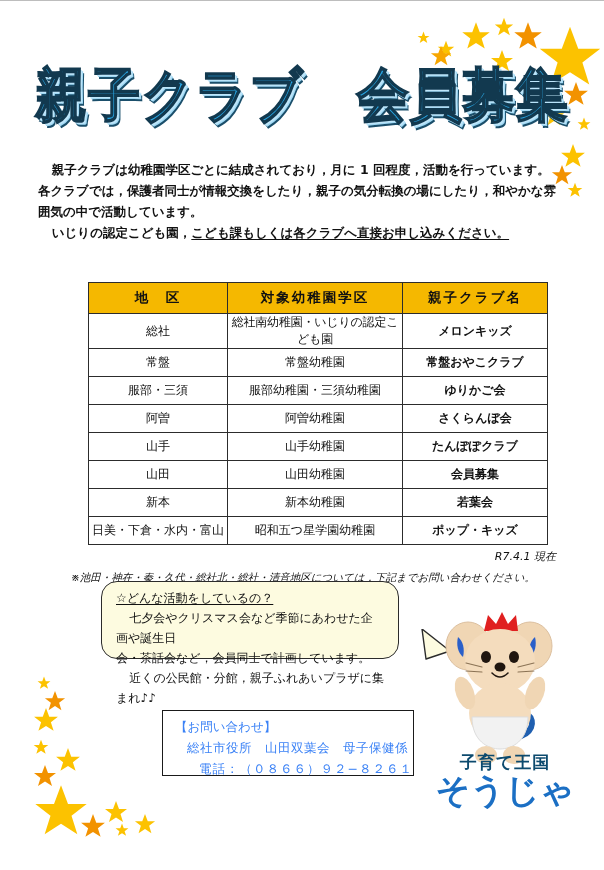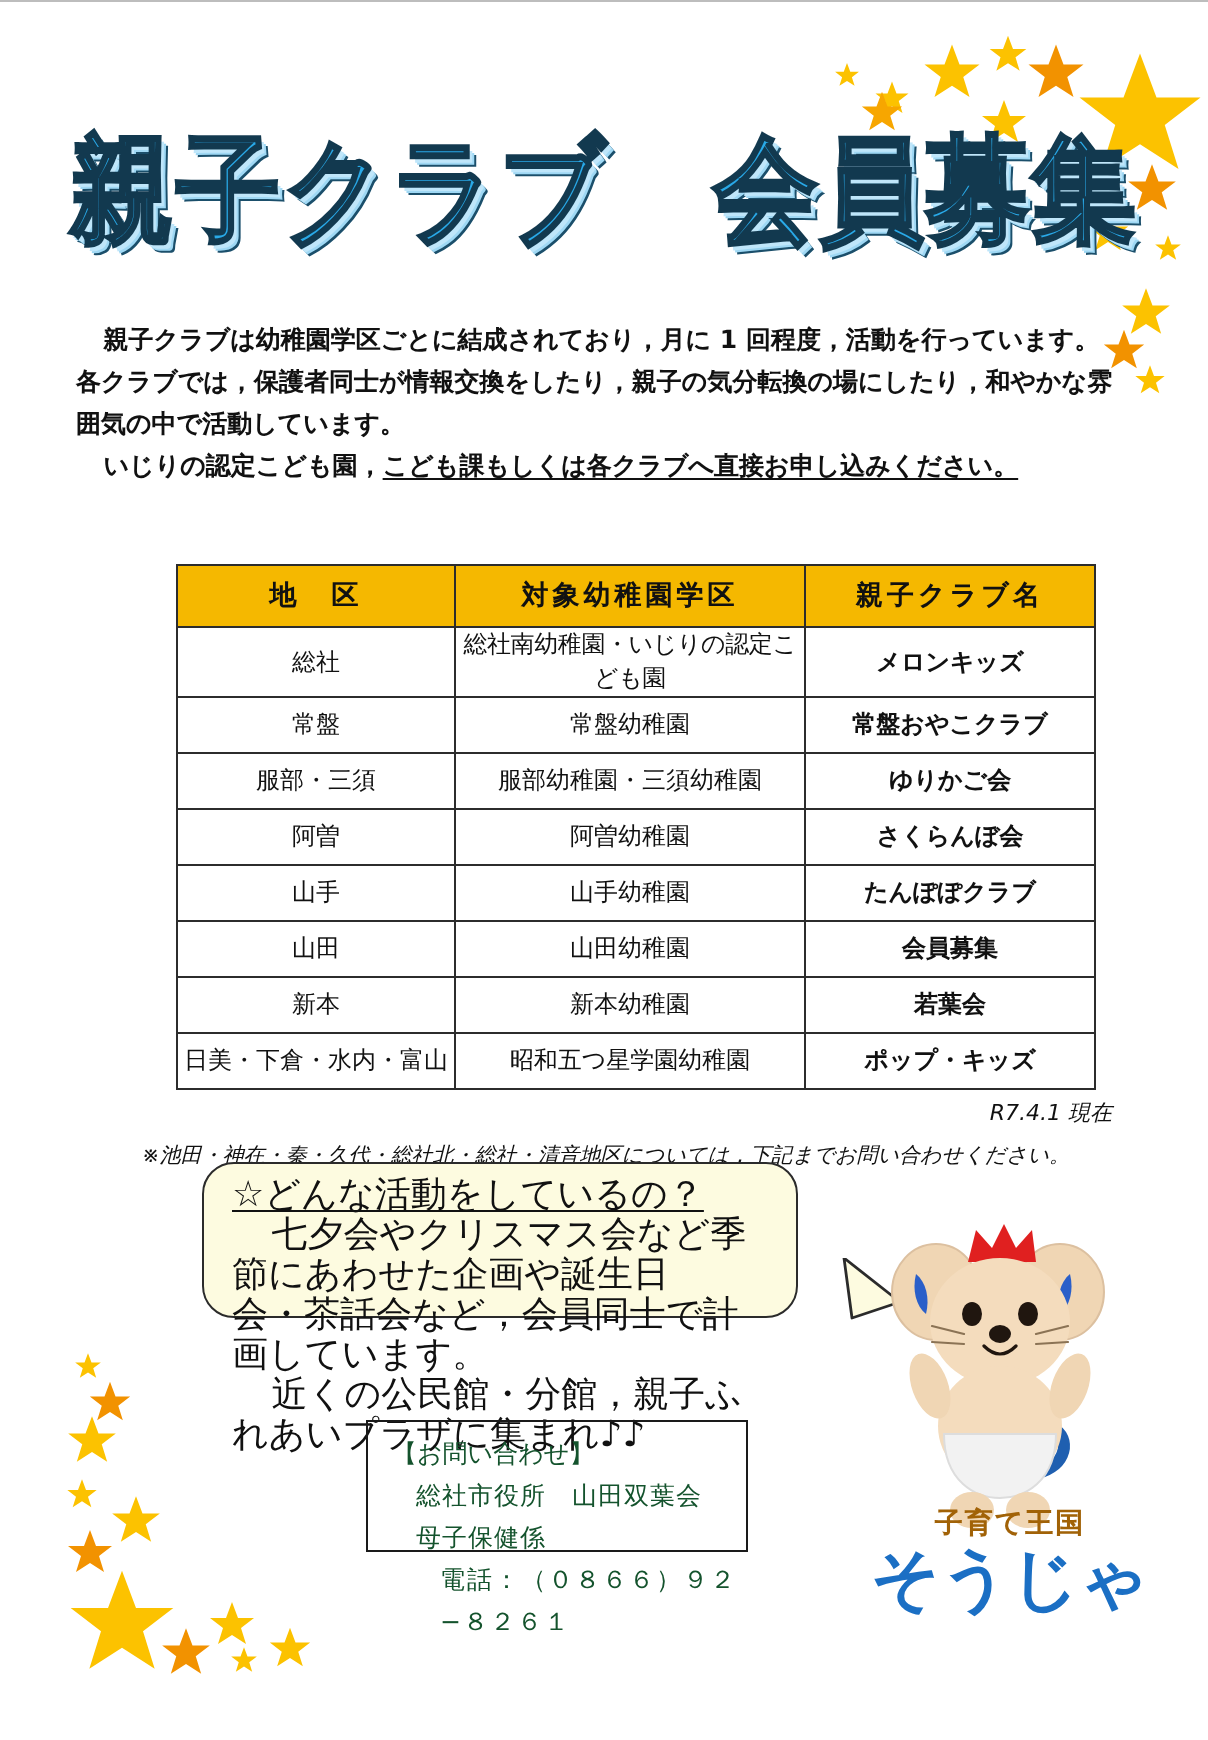--- a/index.html
+++ b/index.html
@@ -72,49 +72,49 @@
   .asof{
     position:absolute;right:48px;top:548px;
     font-size:11px;font-style:italic;color:#111;
   }
 
   
   .bubble{
     position:absolute;left:101px;top:580px;width:298px;height:78px;
     background:#fdfbe0;border:1.4px solid #2b2b2b;border-radius:16px;
     box-sizing:border-box;
-    font-size:18px;line-height:20px;color:#111;
+    font-size:12px;line-height:20px;color:#111;
     padding:6px 14px 0 14px;
   }
   .bubble p{margin:0;}
   .bubble .indent{text-indent:1.1em;}
   .tail{
     position:absolute;left:420px;top:628px;width:34px;height:44px;
   }
   .tail svg{display:block;}
 
   
   .contact{
-    position:absolute;left:183px;top:709px;width:191px;height:66px;
+    position:absolute;left:162px;top:709px;width:252px;height:66px;
     border:1.4px solid #1a1a1a;box-sizing:border-box;
-    font-size:12.5px;line-height:21px;color:#14532d;
+    font-size:12.5px;line-height:21px;color:#3b82f6;
     padding-top:5px;
   }
   .contact p{margin:0;}
   .contact .l1{padding-left:12px;}
   .contact .l2{padding-left:24px;letter-spacing:0.5px;}
   .contact .l3{padding-left:36px;letter-spacing:1px;}
 
   
   .mascot{position:absolute;left:432px;top:608px;width:140px;height:175px;}
   .mascot svg{display:block;width:100%;height:100%;}
 
   .logo{position:absolute;left:430px;top:752px;width:150px;text-align:center;}
   .logo .l-top{
-    font-size:14px;font-weight:bold;color:#a16207;letter-spacing:1px;
+    font-size:17px;font-weight:bold;color:#0c4a6e;letter-spacing:1px;
     line-height:19px;
   }
   .logo .l-main{
     font-size:34px;font-weight:bold;color:#1b6fc4;letter-spacing:0px;
     line-height:36px;
   }
 </style>
 </head>
 <body>
 

